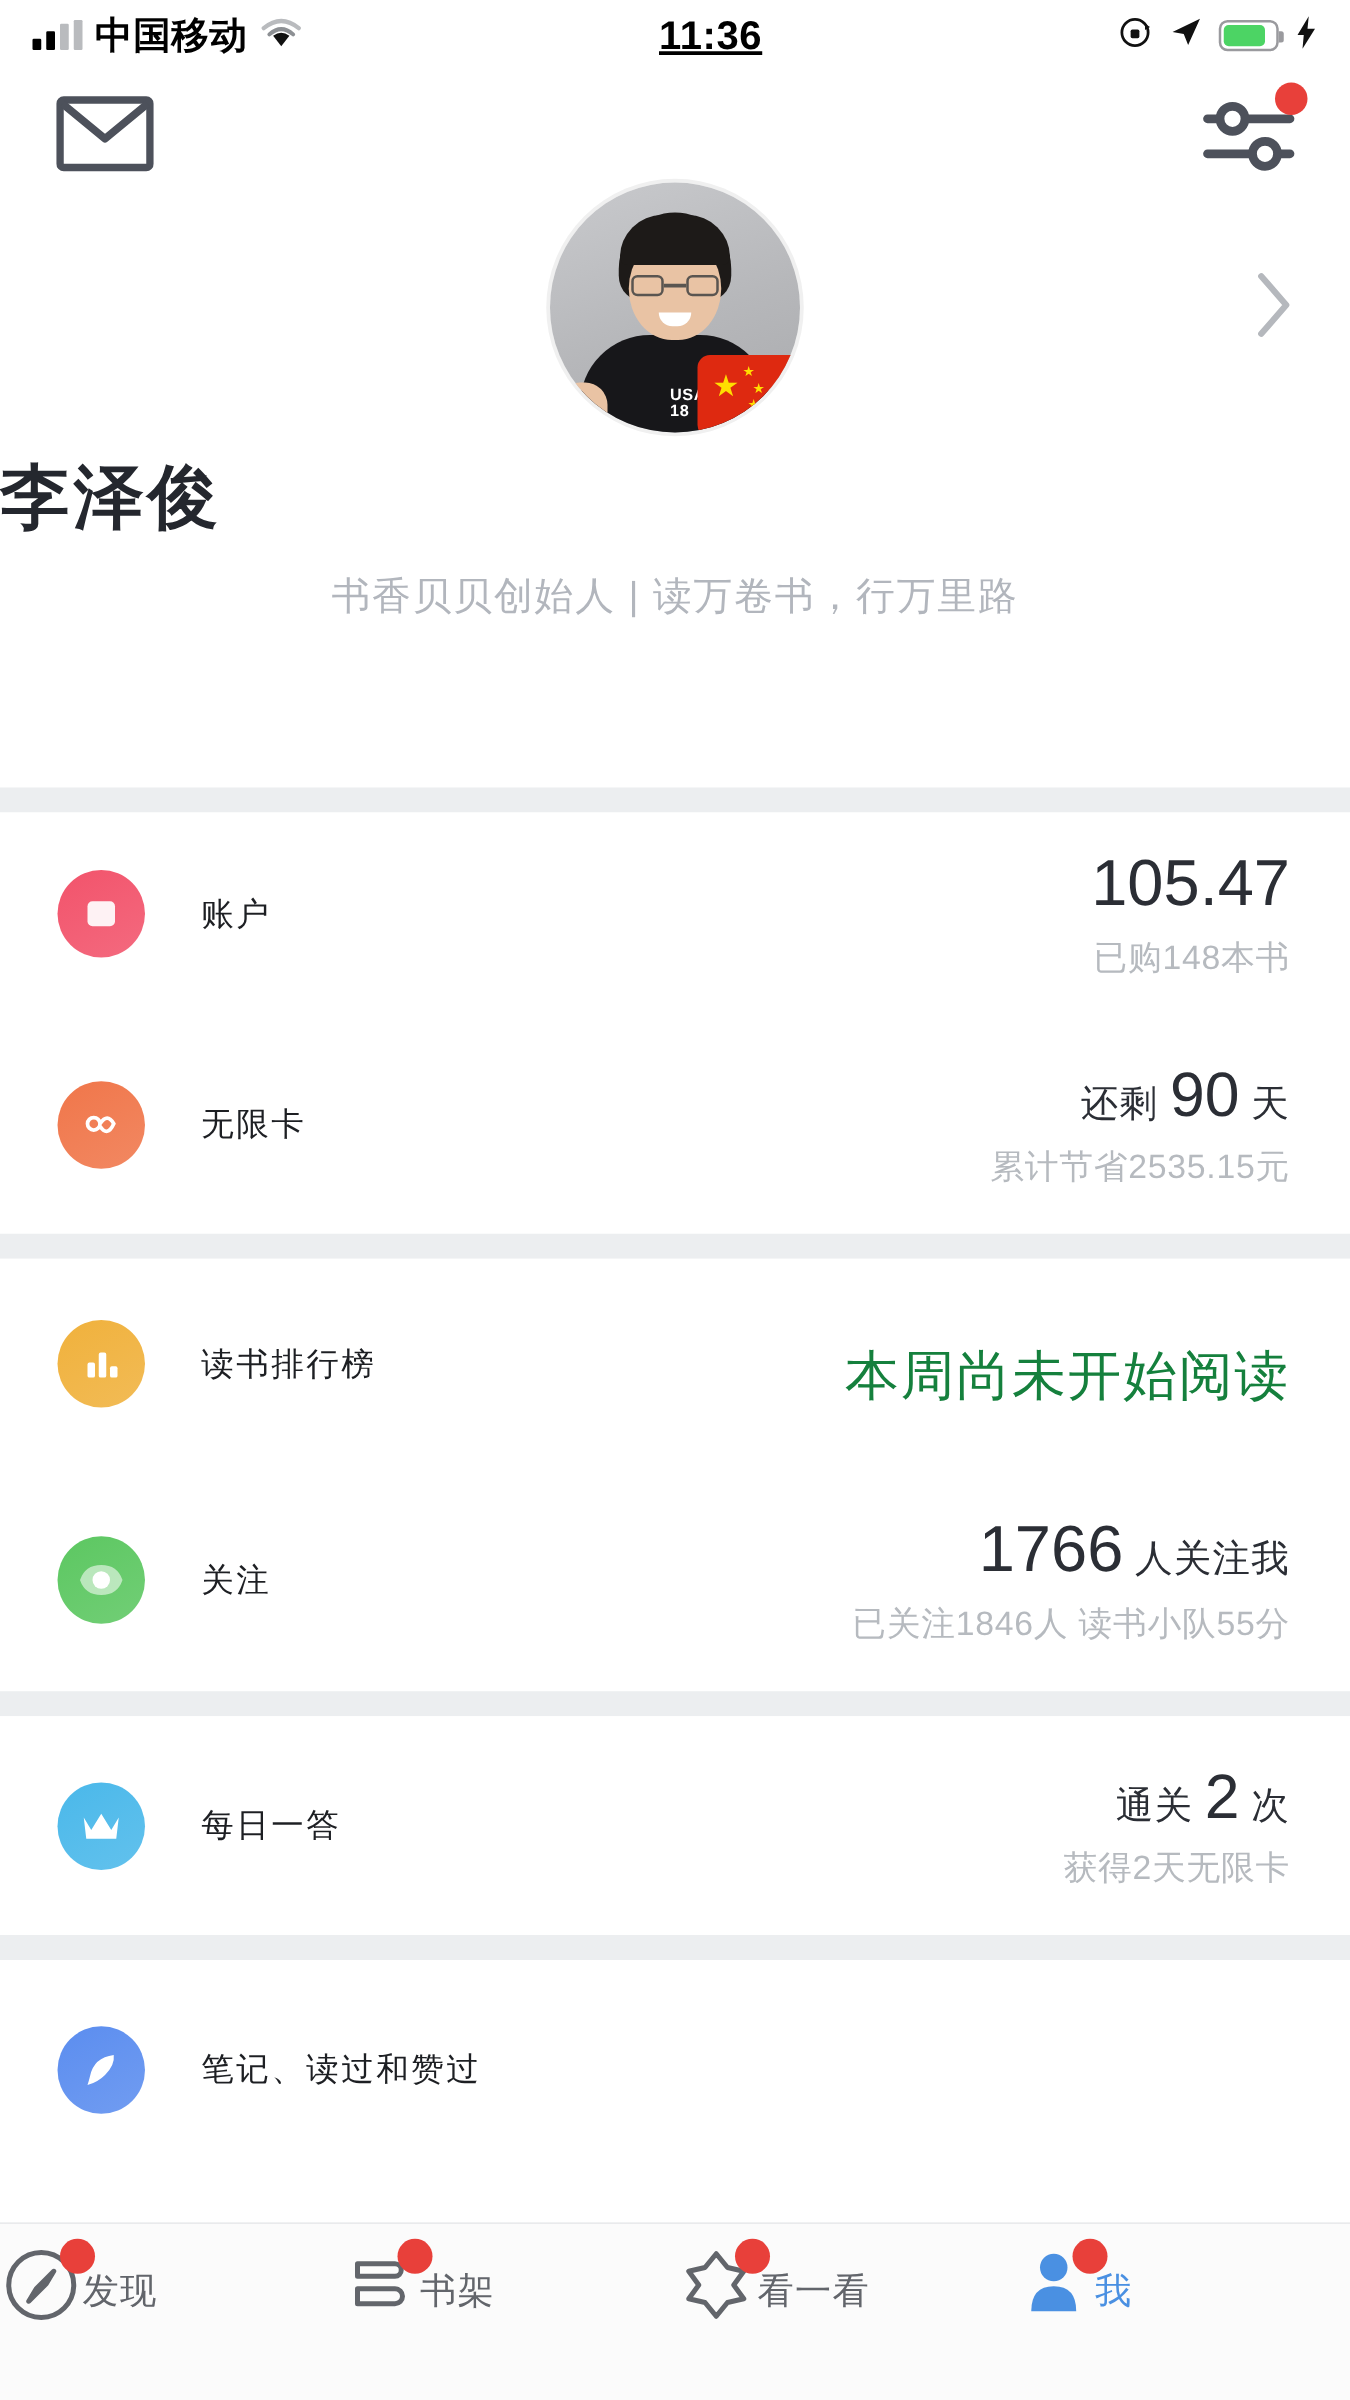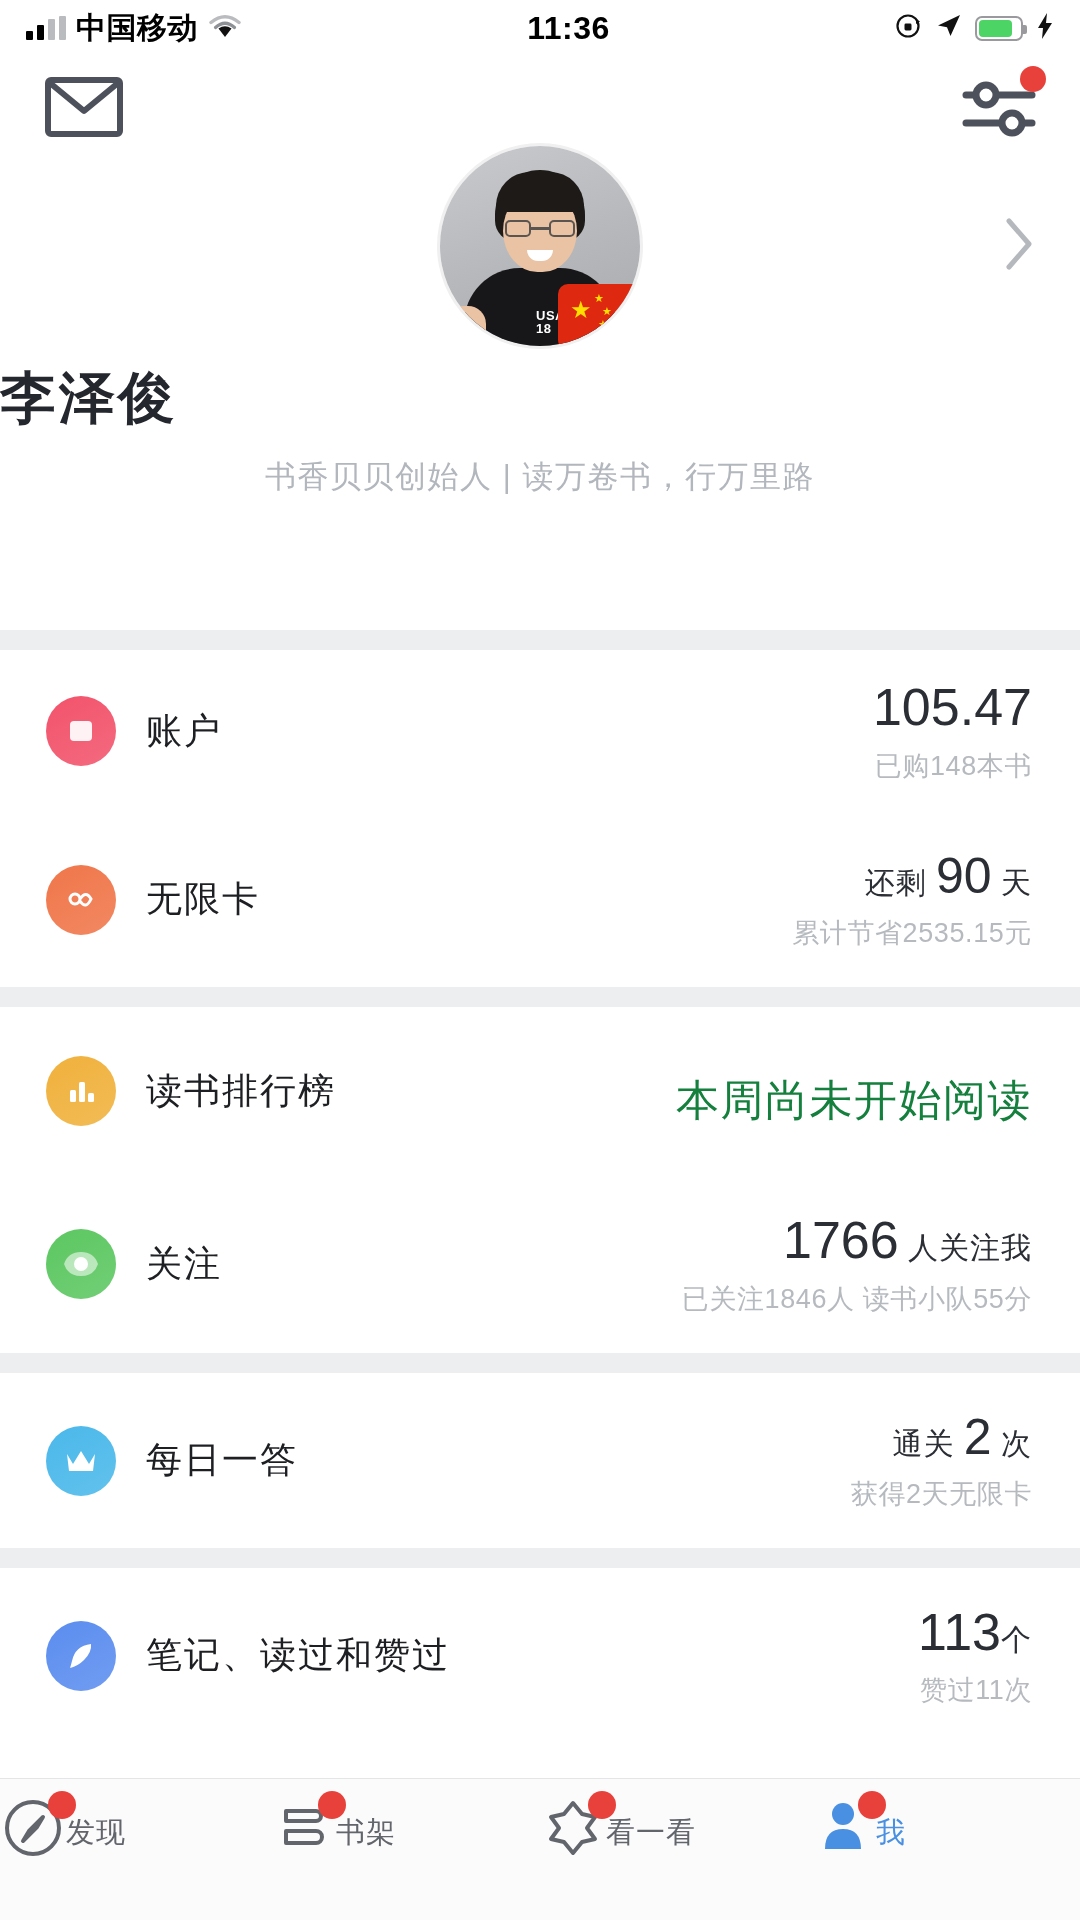--- a/index.html
+++ b/index.html
@@ -10,21 +10,21 @@
     overflow:hidden;
   }
   #app { position:relative; width:1080px; height:1920px; background:#fff; }
 
   
   .statusbar {
     position:absolute; top:0; left:0; width:1080px; height:56px;
     display:flex; align-items:center; padding:17px 26px;
   }
   .sb-left  { display:flex; align-items:center; gap:10px; flex:0 0 auto; }
-  .sb-mid   { flex:1; display:flex; justify-content:center; align-items:center; }
+  .sb-mid   { flex:1; display:flex; justify-content:center; align-items:center;text-decoration:underline; }
   .sb-right { display:flex; align-items:center; gap:13px; flex:0 0 auto; }
   .sb-carrier { font-size:30px; color:#000; font-weight:600; letter-spacing:0.5px; }
   .sb-time { font-size:32px; color:#000; font-weight:700; letter-spacing:0.5px; }
   .bars { display:flex; align-items:flex-end; gap:4px; height:24px; }
   .bars i { width:7px; background:#000; border-radius:1px; display:block; }
   .bars i:nth-child(1){height:9px;}
   .bars i:nth-child(2){height:15px;}
   .bars i:nth-child(3){height:21px;background:#b9bbbe;}
   .bars i:nth-child(4){height:24px;background:#b9bbbe;}
   .batt { width:48px; height:25px; border:2.5px solid #9a9a9e; border-radius:7px; position:relative; padding:2px; }
@@ -69,21 +69,21 @@
   .ubio  { position:absolute; top:300px; width:1080px; text-align:center; font-size:31px; color:#b2b6bd; letter-spacing:1.5px; }
   .prof-chevron { position:absolute; right:44px; top:60px; }
 
   
   .gap { width:1080px; height:20px; background:#eceef0; }
   .sec { width:1080px; background:#fff; }
   .row { position:relative; width:1080px; display:flex; align-items:center; padding:0 48px 0 46px; }
 
   .ic { width:70px; height:70px; border-radius:50%; flex:0 0 auto; position:relative;
         display:flex; align-items:center; justify-content:center; }
-  .row-label { margin-left:30px; font-size:36px; color:#1d1f23; letter-spacing:2px; white-space:nowrap; }
+  .row-label { margin-left:45px; font-size:26px; color:#1d1f23; letter-spacing:2px; white-space:nowrap; }
   .row-right { margin-left:auto; text-align:right; }
   .rv { font-size:30px; color:#2b2e35; letter-spacing:1px; white-space:nowrap; line-height:1.15; }
   .rv .big { font-size:50px; font-weight:400; letter-spacing:0; }
   .rv .huge{ font-size:52px; font-weight:400; letter-spacing:0; }
   .rs { margin-top:10px; font-size:27px; color:#b6babf; letter-spacing:0.6px; white-space:nowrap; }
   .rv-plain { font-size:43px; color:#15803d; letter-spacing:1.5px; white-space:nowrap;margin-top:20px; }
 
   
   .tabbar {
     position:absolute; bottom:0; left:0; width:1080px; height:142px;
@@ -269,24 +269,20 @@
       </div>
       <div class="gap"></div>
       <div class="sec">
         <div class="row" style="height: 175px;">
           <div class="ic" style="background: linear-gradient(150deg, rgb(91, 141, 239) 0%, rgba(91, 141, 239, 0.867) 100%);">
             <svg width="34" height="34" viewBox="0 0 34 34">
               <path d="M27 5 Q11 7 8 22 Q7 26 6 29 Q14 27 20 21 Q28 13 27 5 Z" fill="#fff"></path>
             </svg>
           </div>
           <div class="row-label">笔记、读过和赞过</div>
-          <div class="row-right">
-            <div class="rv"><span></span><span class="huge">113</span><span>个</span></div>
-            <div class="rs">赞过11次</div>
-          </div>
         </div>
       </div>
     </div>
 
   <div class="tabbar">
     <div class="tab">
       <div class="tab-ic">
         <svg width="62" height="62" viewBox="0 0 62 62">
             <circle cx="31" cy="31" r="26" stroke="#62656b" stroke-width="4" fill="none"></circle>
             <path d="M41 20 L27 34 L21 44 L35 30 Z" stroke="#62656b" stroke-width="4" fill="none" stroke-linejoin="round"></path>

